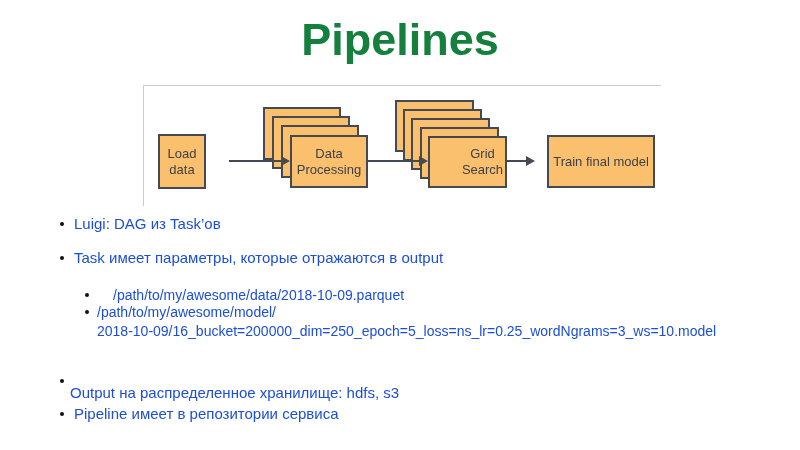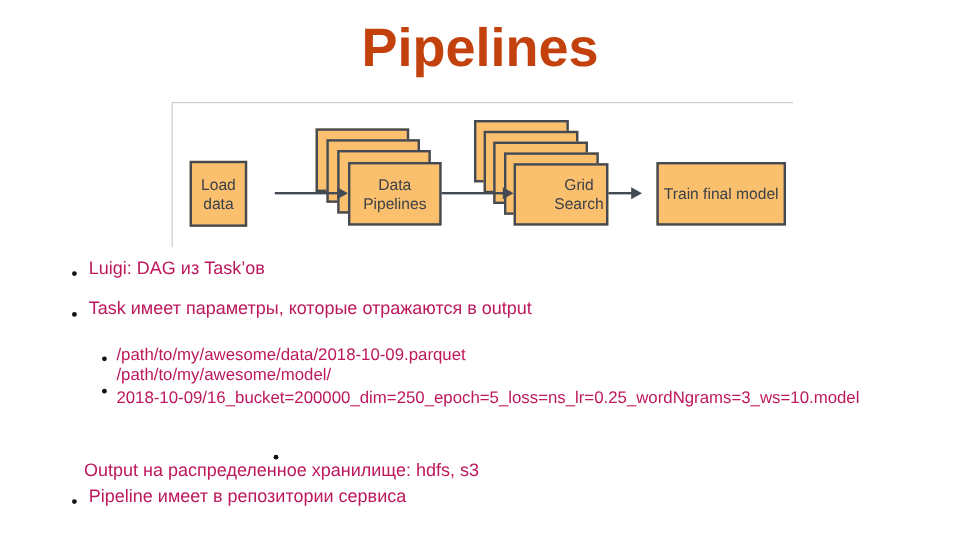--- a/index.html
+++ b/index.html
@@ -3,21 +3,21 @@
 <meta charset="utf-8">
 <style>
   html,body{margin:0;padding:0;}
   body{
     width:800px;height:450px;position:relative;background:#ffffff;
     font-family:"Liberation Sans", sans-serif;overflow:hidden;
   }
   
   .slide-title{
     position:absolute;top:14px;left:0;width:800px;text-align:center;
-    font-size:45px;font-weight:bold;color:#c2410c;letter-spacing:0px;margin:0;
+    font-size:45px;font-weight:bold;color:#15803d;letter-spacing:0px;margin:0;
   }
   
   .diagram-frame{
     position:absolute;left:143px;top:85px;width:517px;height:120px;
     border-left:1px solid #cccccc;border-top:1px solid #cccccc;
   }
   
   .node{
     position:absolute;box-sizing:border-box;
     background:#FAC06E;border:2px solid #434A54;
@@ -29,21 +29,21 @@
     background:#FAC06E;border:2px solid #434A54;
   }
   
   .arrow-line{position:absolute;height:2px;background:#434A54;}
   .arrow-head{
     position:absolute;width:0;height:0;
     border-top:5px solid transparent;border-bottom:5px solid transparent;
     border-left:9px solid #434A54;
   }
   
-  .bullet-row{position:absolute;display:flex;align-items:center;color:#be185d;}
+  .bullet-row{position:absolute;display:flex;align-items:flex-start;color:#1d4ed8;}
   .bullet-dot{
     width:4px;height:4px;border-radius:50%;background:#111;flex:0 0 4px;
   }
   .l1{left:60px;font-size:15px;line-height:19px;}
   .l1 .bullet-dot{margin-top:8px;}
   .l1 .bullet-text{margin-left:10px;}
   .l2{left:85px;font-size:14px;line-height:19px;}
   .l2 .bullet-dot{margin-top:7px;}
   .l2 .bullet-text{margin-left:8px;}
   .multiline{white-space:pre-line;}
@@ -56,21 +56,21 @@
 <div class="diagram-frame"></div>
 
 <div class="node" style="left:158px;top:134px;width:48px;height:55px;">
   <span>Load data</span>
 </div>
 
 <div class="stack-back" style="left:263px;top:107px;width:78px;height:53px;"></div>
 <div class="stack-back" style="left:272px;top:116px;width:78px;height:53px;"></div>
 <div class="stack-back" style="left:281px;top:125px;width:78px;height:53px;"></div>
 <div class="node" style="left:290px;top:135px;width:78px;height:53px;">
-  <span>Data Pipelines</span>
+  <span>Data Processing</span>
 </div>
 
 <div class="stack-back" style="left:395px;top:100px;width:79px;height:52px;"></div>
 <div class="stack-back" style="left:403px;top:109px;width:79px;height:52px;"></div>
 <div class="stack-back" style="left:411px;top:118px;width:79px;height:52px;"></div>
 <div class="stack-back" style="left:420px;top:127px;width:79px;height:52px;"></div>
 <div class="node" style="left:428px;top:136px;width:79px;height:52px;padding-left:32px;">
   <span>Grid Search</span>
 </div>
 
@@ -90,21 +90,21 @@
 <div class="bullet-row l1" style="top:214px;">
   <span class="bullet-dot"></span>
   <span class="bullet-text">Luigi: DAG из Task’ов</span>
 </div>
 
 <div class="bullet-row l1" style="top:248px;">
   <span class="bullet-dot"></span>
   <span class="bullet-text">Task имеет параметры, которые отражаются в output</span>
 </div>
 
-<div class="bullet-row l2" style="top:286px;">
+<div class="bullet-row l2" style="top:286px;gap:16px;">
   <span class="bullet-dot"></span>
   <span class="bullet-text">/path/to/my/awesome/data/2018-10-09.parquet</span>
 </div>
 
 <div class="bullet-row l2" style="top:303px;">
   <span class="bullet-dot"></span>
   <span class="bullet-text multiline">/path/to/my/awesome/model/
 2018-10-09/16_bucket=200000_dim=250_epoch=5_loss=ns_lr=0.25_wordNgrams=3_ws=10.model</span>
 </div>
 

